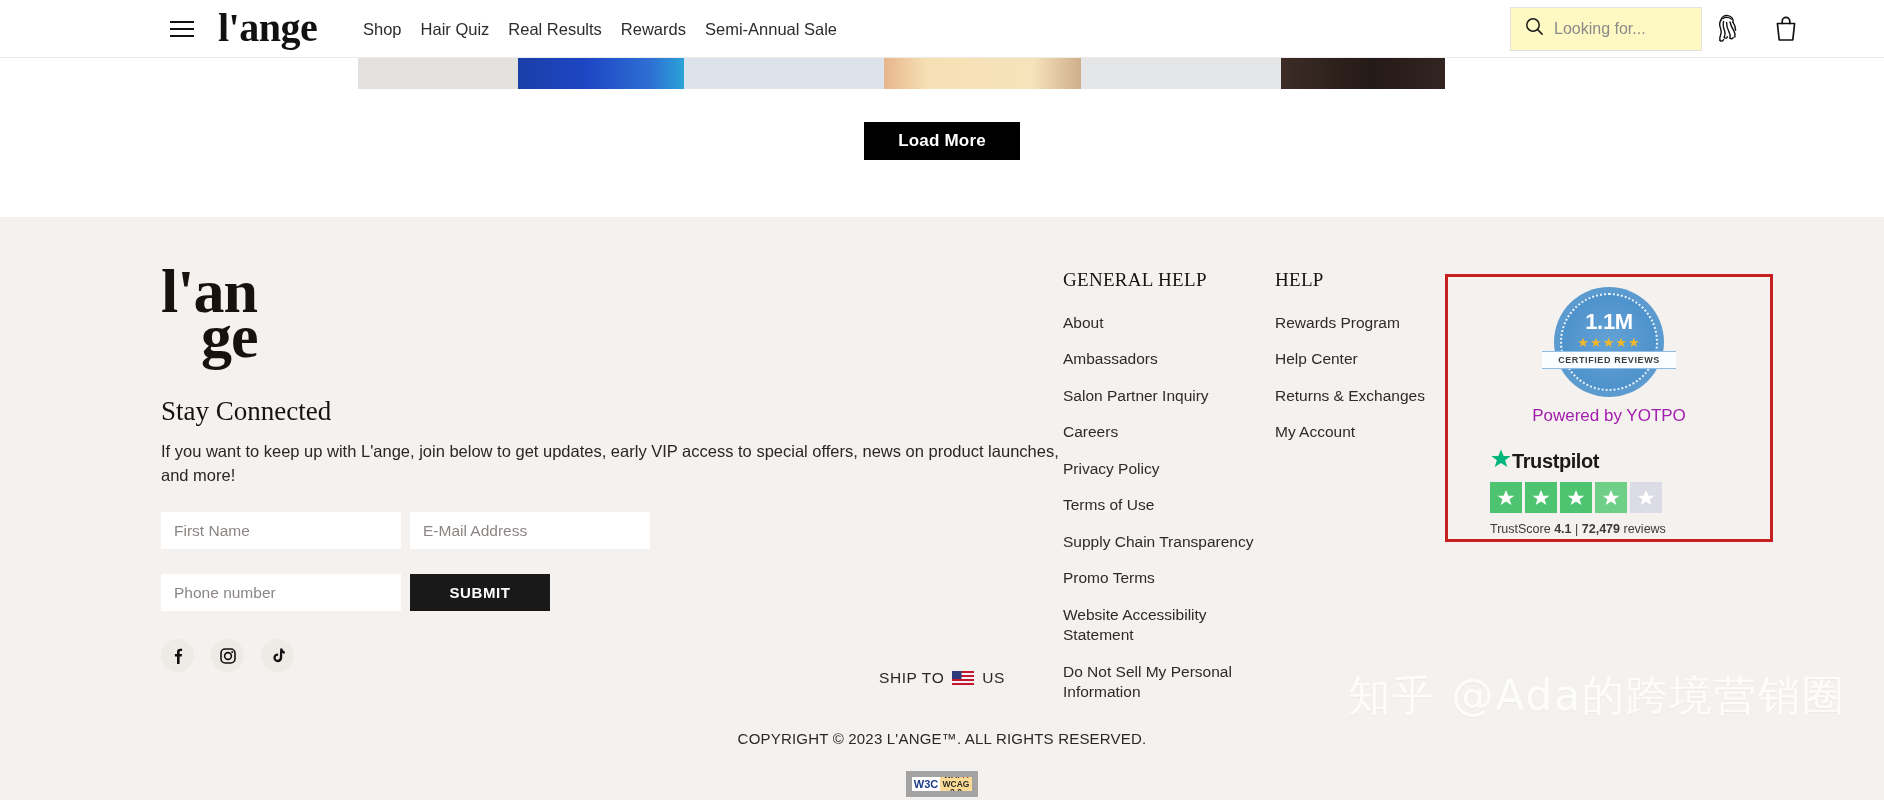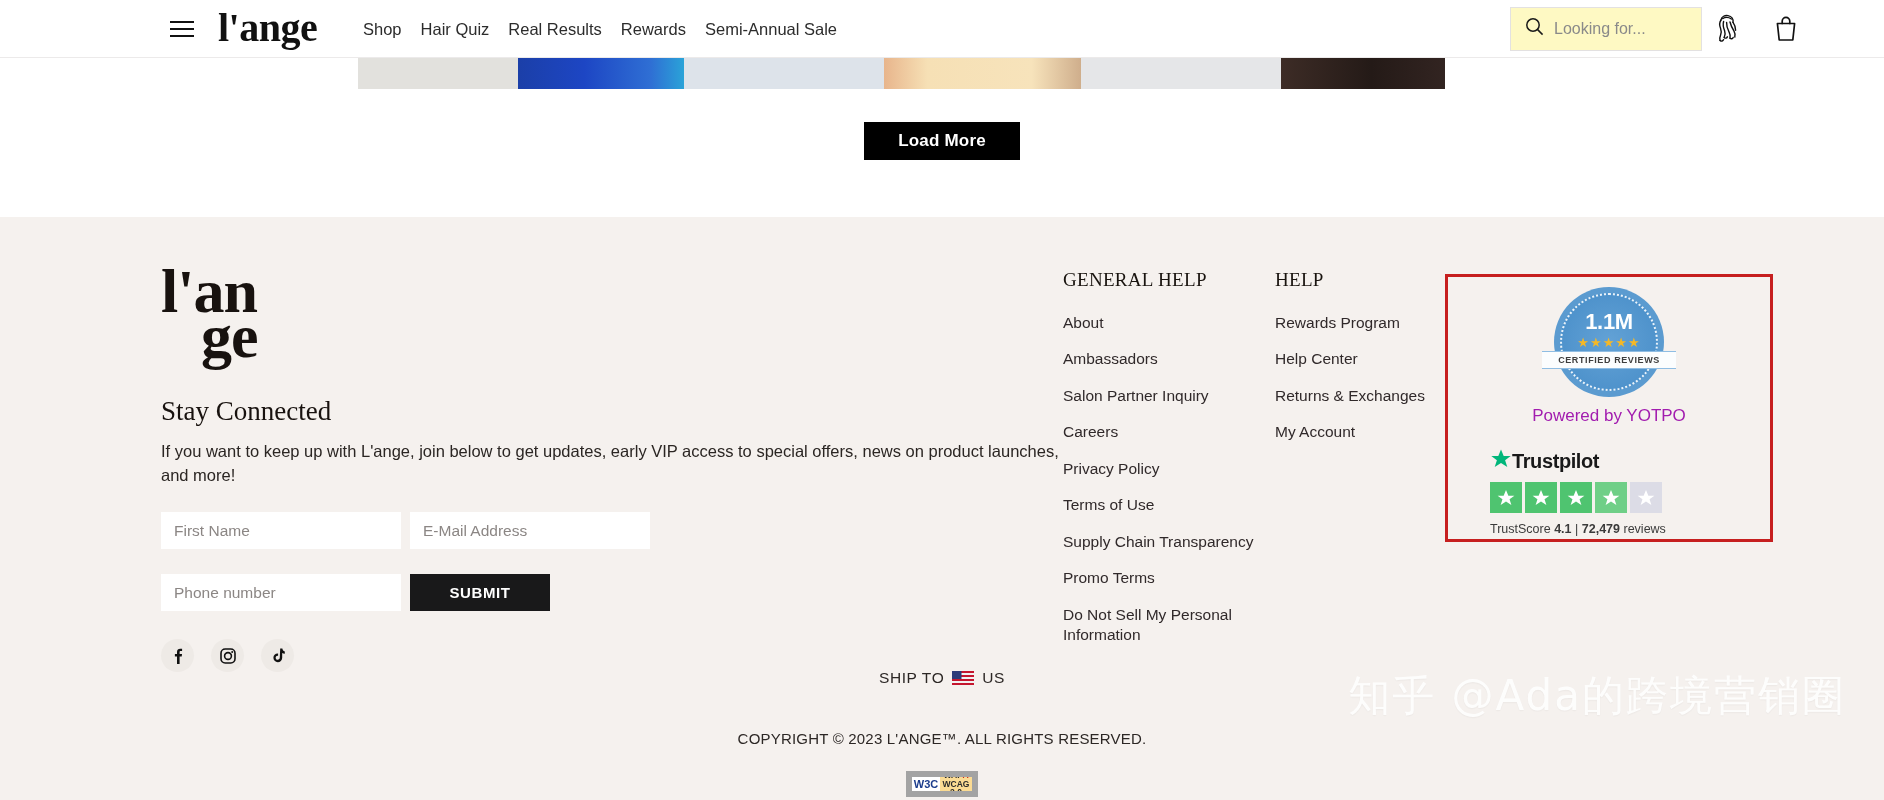--- a/index.html
+++ b/index.html
@@ -487,20 +487,21 @@
     <div class="footer-col col-general">
       <div class="col-head">GENERAL HELP</div>
       <a class="col-link">About</a>
       <a class="col-link">Ambassadors</a>
       <a class="col-link">Salon Partner Inquiry</a>
       <a class="col-link">Careers</a>
       <a class="col-link">Privacy Policy</a>
       <a class="col-link">Terms of Use</a>
       <a class="col-link">Supply Chain Transparency</a>
       <a class="col-link">Promo Terms</a>
+      <a class="col-link">Website Accessibility Statement</a>
       <a class="col-link" style="width:175px">Do Not Sell My Personal Information</a>
     </div>
 
     <div class="footer-col col-help">
       <div class="col-head">HELP</div>
       <a class="col-link">Rewards Program</a>
       <a class="col-link">Help Center</a>
       <a class="col-link">Returns &amp; Exchanges</a>
       <a class="col-link">My Account</a>
     </div>

